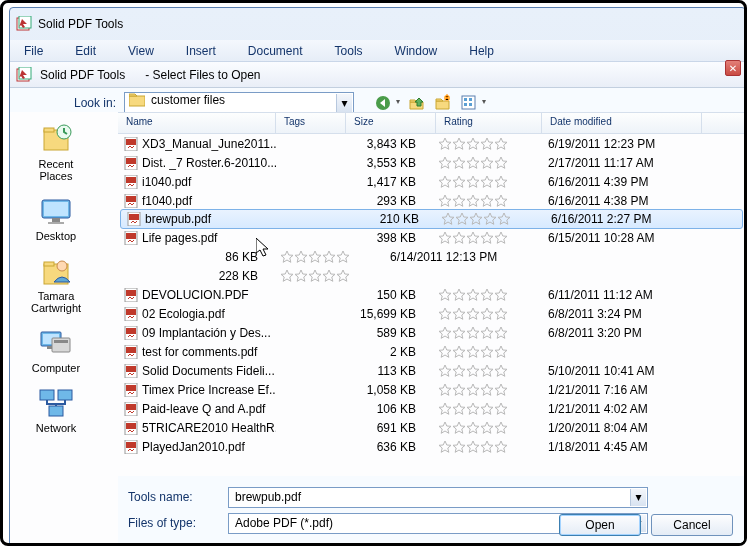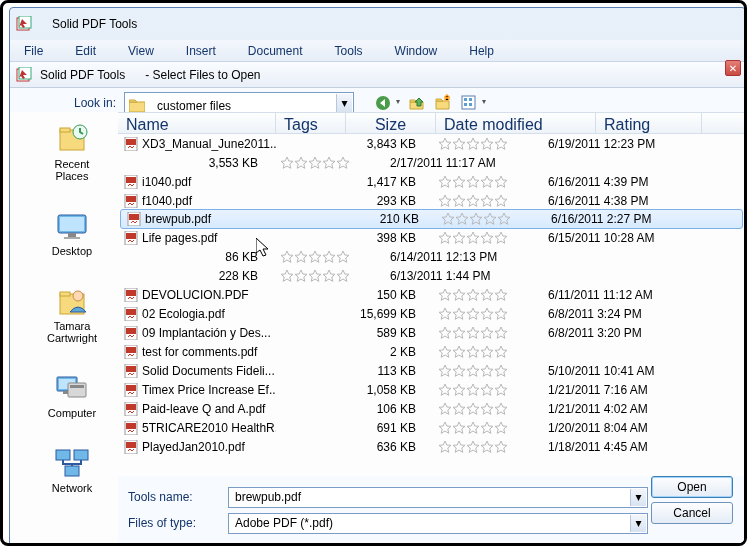--- a/index.html
+++ b/index.html
@@ -1,65 +1,65 @@
 <!DOCTYPE html>
 <html><head>
 <meta charset="utf-8">
 <style>
   * { box-sizing: border-box; margin: 0; padding: 0; font-family: "Segoe UI", Tahoma, sans-serif; font-size: 12px; }
   body { background: #fff; width: 747px; height: 546px; overflow: hidden; position: relative; }
   .window { width: 747px; height: 546px; border: 3px solid #000; border-radius: 8px; background: #fff; position: relative; overflow: hidden; }
   .inner { position: absolute; left: 6px; top: 4px; right: -2px; bottom: -2px; border: 1px solid #5a7fb0; background: linear-gradient(#e8f0fa, #dbe7f5); border-radius: 4px 4px 0 0; }
-  .titlebar { height: 26px; display: flex; align-items: center; padding: 16px 6px; gap: 20px; }
+  .titlebar { height: 26px; display: flex; align-items: center; padding: 16px 6px; gap: 6px; }
   .app-icon { width: 16px; height: 16px; }
   .title-text { color: #000; font-size: 12px; }
   .menubar { height: 22px; display: flex; align-items: center; gap: 16px; padding-left: 6px; background: linear-gradient(#f4f8fd,#e6edf7); border-bottom: 1px solid #c9d6e8; }
   .menubar span { padding: 2px 8px; color: #14356b; cursor: default; }
   .subtitlebar { height: 26px; background: linear-gradient(#fafcff, #e9eef7); border-bottom: 1px solid #c2cfdf; display: flex; align-items: center; padding: 0 6px; gap: 8px; }
   .sub-icon { width: 16px; height: 16px; }
   .sub-title { font-size: 12px; white-space: pre; }
   .close-x { position: absolute; right: 4px; top: 52px; width: 16px; height: 16px; color: #fff; background: linear-gradient(#e37f78,#c94b42); border: 1px solid #a33; border-radius: 2px; display: flex; align-items: center; justify-content: center; font-size: 10px; }
   .lookin-row { height: 30px; display: flex; align-items: center; padding-left: 64px; gap: 8px; background: #f7fbff; }
   .lookin-label { color: #14356b; }
-  .lookin-combo { width: 230px; height: 22px; border: 1px solid #7a9cc6; background: #fff; display: flex; align-items: flex-end; padding: 0 4px; gap: 12px; position: relative; }
+  .lookin-combo { width: 230px; height: 22px; border: 1px solid #7a9cc6; background: #fff; display: flex; align-items: flex-start; padding: 0 4px; gap: 6px; position: relative; }
   .lookin-combo .dd { position: absolute; right: 1px; top: 1px; width: 16px; height: 18px; background: linear-gradient(#f3f6fb,#d8e3f1); border-left: 1px solid #b7c8de; display:flex;align-items:center;justify-content:center;}
   .folder-icon-sm { width: 16px; height: 14px; }
   .nav-icons { display: flex; align-items: center; gap: 4px; margin-left: 10px; }
   .nav-btn { width: 22px; height: 22px; border: 1px solid transparent; border-radius: 3px; display:flex; align-items:center; justify-content:center; }
   .nav-btn.withdd { width: 30px; justify-content: flex-start; padding-left:1px; position:relative;}
   .nav-btn.withdd::after { content:"▾"; position:absolute; right:1px; top:4px; font-size:8px; color:#555;}
   .body-area { position: absolute; left: 0; right: 0; top: 104px; bottom: 0; display: flex; background: #fdfdfe; }
-  .places { width: 108px; padding-top: 4px; display: flex; flex-direction: column; align-items: flex-end; gap: 17px; }
+  .places { width: 108px; padding-top: 4px; display: flex; flex-direction: column; align-items: flex-start; gap: 2px; }
   .place { width: 92px; display: flex; flex-direction: column; align-items: center; padding: 6px 0 4px; border-radius: 4px; }
   .place svg { width: 36px; height: 34px; }
   .place span { font-size: 11px; color: #000; text-align: center; line-height: 12px; margin-top: 2px; }
   .filegrid { flex: 1; display: flex; flex-direction: column; }
   .headers { display: flex; height: 22px; border-top: 1px solid #d5dfec; border-bottom: 1px solid #d5dfec; background: linear-gradient(#fdfefe,#eef3f9); }
-  .hcol { border-right: 1px solid #d5dfec; padding: 3px 8px 8px; color: #14356b; font-size: 16px; }
+  .hcol { border-right: 1px solid #d5dfec; padding: 3px 8px 8px; color: #14356b; font-size: 10px; }
   .col-name { width: 158px; }
   .col-tags { width: 70px; }
-  .col-size { width: 90px; text-align: center; }
+  .col-size { width: 90px; text-align: left; }
   .col-rating { width: 106px; }
   .col-date { width: 160px; }
   .rows { overflow: hidden; }
   .row { display: flex; height: 19px; align-items: center; }
   .row.sel { background: linear-gradient(#e9f3ff,#d7eaff); border: 1px solid #7db2e8; border-radius: 3px; margin: -1px 2px; height: 20px; }
   .row .c-name { width: 158px; display: flex; align-items: center; gap: 4px; padding-left: 6px; white-space: nowrap; overflow: hidden; text-overflow: ellipsis; }
   .row .c-tags { width: 70px; }
   .row .c-size { width: 90px; text-align: right; padding-right: 20px; white-space: nowrap; }
   .row .c-rating { width: 106px; display:flex; gap:0; padding-left:2px;}
   .row .c-date { width: 160px; white-space: nowrap; padding-left: 6px; }
   .pdf-ic { width: 14px; height: 14px; flex-shrink: 0; }
   .star { width: 14px; height: 14px; }
   .bottom { position: absolute; left: 108px; right: 0; bottom: 0; height: 68px; background: #f7fbff; padding: 8px 10px 0 10px; }
   .brow { display: flex; align-items: center; height: 26px; gap: 10px; }
   .blabel { width: 90px; color: #14356b; }
   .bcombo { flex: 1; max-width: 420px; height: 21px; border: 1px solid #7a9cc6; background: #fff; position: relative; display: flex; align-items: center; padding: 0 6px; }
   .bcombo .dd { position: absolute; right: 1px; top: 1px; width: 16px; height: 17px; background: linear-gradient(#f3f6fb,#d8e3f1); border-left: 1px solid #b7c8de; display:flex;align-items:center;justify-content:center;}
-  .btns { position: absolute; right: 12px; bottom: 20px; display: flex; flex-direction: column; gap: 4px; }
+  .btns { position: absolute; right: 12px; bottom: 8px; display: flex; flex-direction: row; gap: 10px; }
   .winbtn { width: 82px; height: 22px; border: 1px solid #6f92bc; border-radius: 3px; background: linear-gradient(#fdfdfe,#e4ecf6); text-align: center; line-height: 20px; }
   .winbtn.focus { border: 1px solid #3c7fb1; box-shadow: 0 0 0 1px #a3d3ff inset; }
   .cursor { position: absolute; left: 246px; top: 230px; pointer-events:none;}
 </style>
 </head>
 <body>
 <div class="window">
 <div class="inner">
 
   <div class="titlebar">
@@ -183,22 +183,22 @@
               <path d="M9 14 L9 18 L27 18 L27 14 M18 18 L18 20" stroke="#2c5aa0" fill="none" stroke-width="2"></path>
             </svg>
             <span>Network</span>
           </div>
         </div>
     <div class="filegrid">
       <div class="headers">
         <div class="hcol col-name">Name</div>
         <div class="hcol col-tags">Tags</div>
         <div class="hcol col-size">Size</div>
+        <div class="hcol col-rating">Rating</div>
         <div class="hcol col-date">Date modified</div>
-        <div class="hcol col-rating">Rating</div>
       </div>
       <div class="rows" id="rows">
             <div class="row">
               <div class="c-name">
                 <svg class="pdf-ic" viewBox="0 0 14 14">
                   <rect x="1" y="0" width="12" height="14" fill="#fff" stroke="#999"></rect>
                   <rect x="2" y="2" width="10" height="6" fill="#c0392b"></rect>
                   <path d="M4 11 L6 9 L8 11 L10 9" stroke="#c0392b" fill="none"></path>
                 </svg>
                 <span>XD3_Manual_June2011...</span>
@@ -218,20 +218,28 @@
                 <svg class="star" viewBox="0 0 14 14">
                   <path d="M7 1 L8.8 5 L13 5.3 L9.8 8 L10.8 12.3 L7 10 L3.2 12.3 L4.2 8 L1 5.3 L5.2 5 Z" fill="none" stroke="#b8b8b8"></path>
                 </svg>
                 <svg class="star" viewBox="0 0 14 14">
                   <path d="M7 1 L8.8 5 L13 5.3 L9.8 8 L10.8 12.3 L7 10 L3.2 12.3 L4.2 8 L1 5.3 L5.2 5 Z" fill="none" stroke="#b8b8b8"></path>
                 </svg>
               </div>
               <div class="c-date">6/19/2011 12:23 PM</div>
             </div>
             <div class="row">
+              <div class="c-name">
+                <svg class="pdf-ic" viewBox="0 0 14 14">
+                  <rect x="1" y="0" width="12" height="14" fill="#fff" stroke="#999"></rect>
+                  <rect x="2" y="2" width="10" height="6" fill="#c0392b"></rect>
+                  <path d="M4 11 L6 9 L8 11 L10 9" stroke="#c0392b" fill="none"></path>
+                </svg>
+                <span>Dist. _7 Roster.6-20110...</span>
+              </div>
               <div class="c-tags"></div>
               <div class="c-size">3,553 KB</div>
               <div class="c-rating">
                 <svg class="star" viewBox="0 0 14 14">
                   <path d="M7 1 L8.8 5 L13 5.3 L9.8 8 L10.8 12.3 L7 10 L3.2 12.3 L4.2 8 L1 5.3 L5.2 5 Z" fill="none" stroke="#b8b8b8"></path>
                 </svg>
                 <svg class="star" viewBox="0 0 14 14">
                   <path d="M7 1 L8.8 5 L13 5.3 L9.8 8 L10.8 12.3 L7 10 L3.2 12.3 L4.2 8 L1 5.3 L5.2 5 Z" fill="none" stroke="#b8b8b8"></path>
                 </svg>
                 <svg class="star" viewBox="0 0 14 14">
@@ -401,21 +409,20 @@
                 <svg class="star" viewBox="0 0 14 14">
                   <path d="M7 1 L8.8 5 L13 5.3 L9.8 8 L10.8 12.3 L7 10 L3.2 12.3 L4.2 8 L1 5.3 L5.2 5 Z" fill="none" stroke="#b8b8b8"></path>
                 </svg>
                 <svg class="star" viewBox="0 0 14 14">
                   <path d="M7 1 L8.8 5 L13 5.3 L9.8 8 L10.8 12.3 L7 10 L3.2 12.3 L4.2 8 L1 5.3 L5.2 5 Z" fill="none" stroke="#b8b8b8"></path>
                 </svg>
                 <svg class="star" viewBox="0 0 14 14">
                   <path d="M7 1 L8.8 5 L13 5.3 L9.8 8 L10.8 12.3 L7 10 L3.2 12.3 L4.2 8 L1 5.3 L5.2 5 Z" fill="none" stroke="#b8b8b8"></path>
                 </svg>
               </div>
-              <div class="c-date">6/13/2011 1:44 PM</div>
             </div>
             <div class="row">
               <div class="c-name">
                 <svg class="pdf-ic" viewBox="0 0 14 14">
                   <rect x="1" y="0" width="12" height="14" fill="#fff" stroke="#999"></rect>
                   <rect x="2" y="2" width="10" height="6" fill="#c0392b"></rect>
                   <path d="M4 11 L6 9 L8 11 L10 9" stroke="#c0392b" fill="none"></path>
                 </svg>
                 <span>DEVOLUCION.PDF</span>
               </div>

